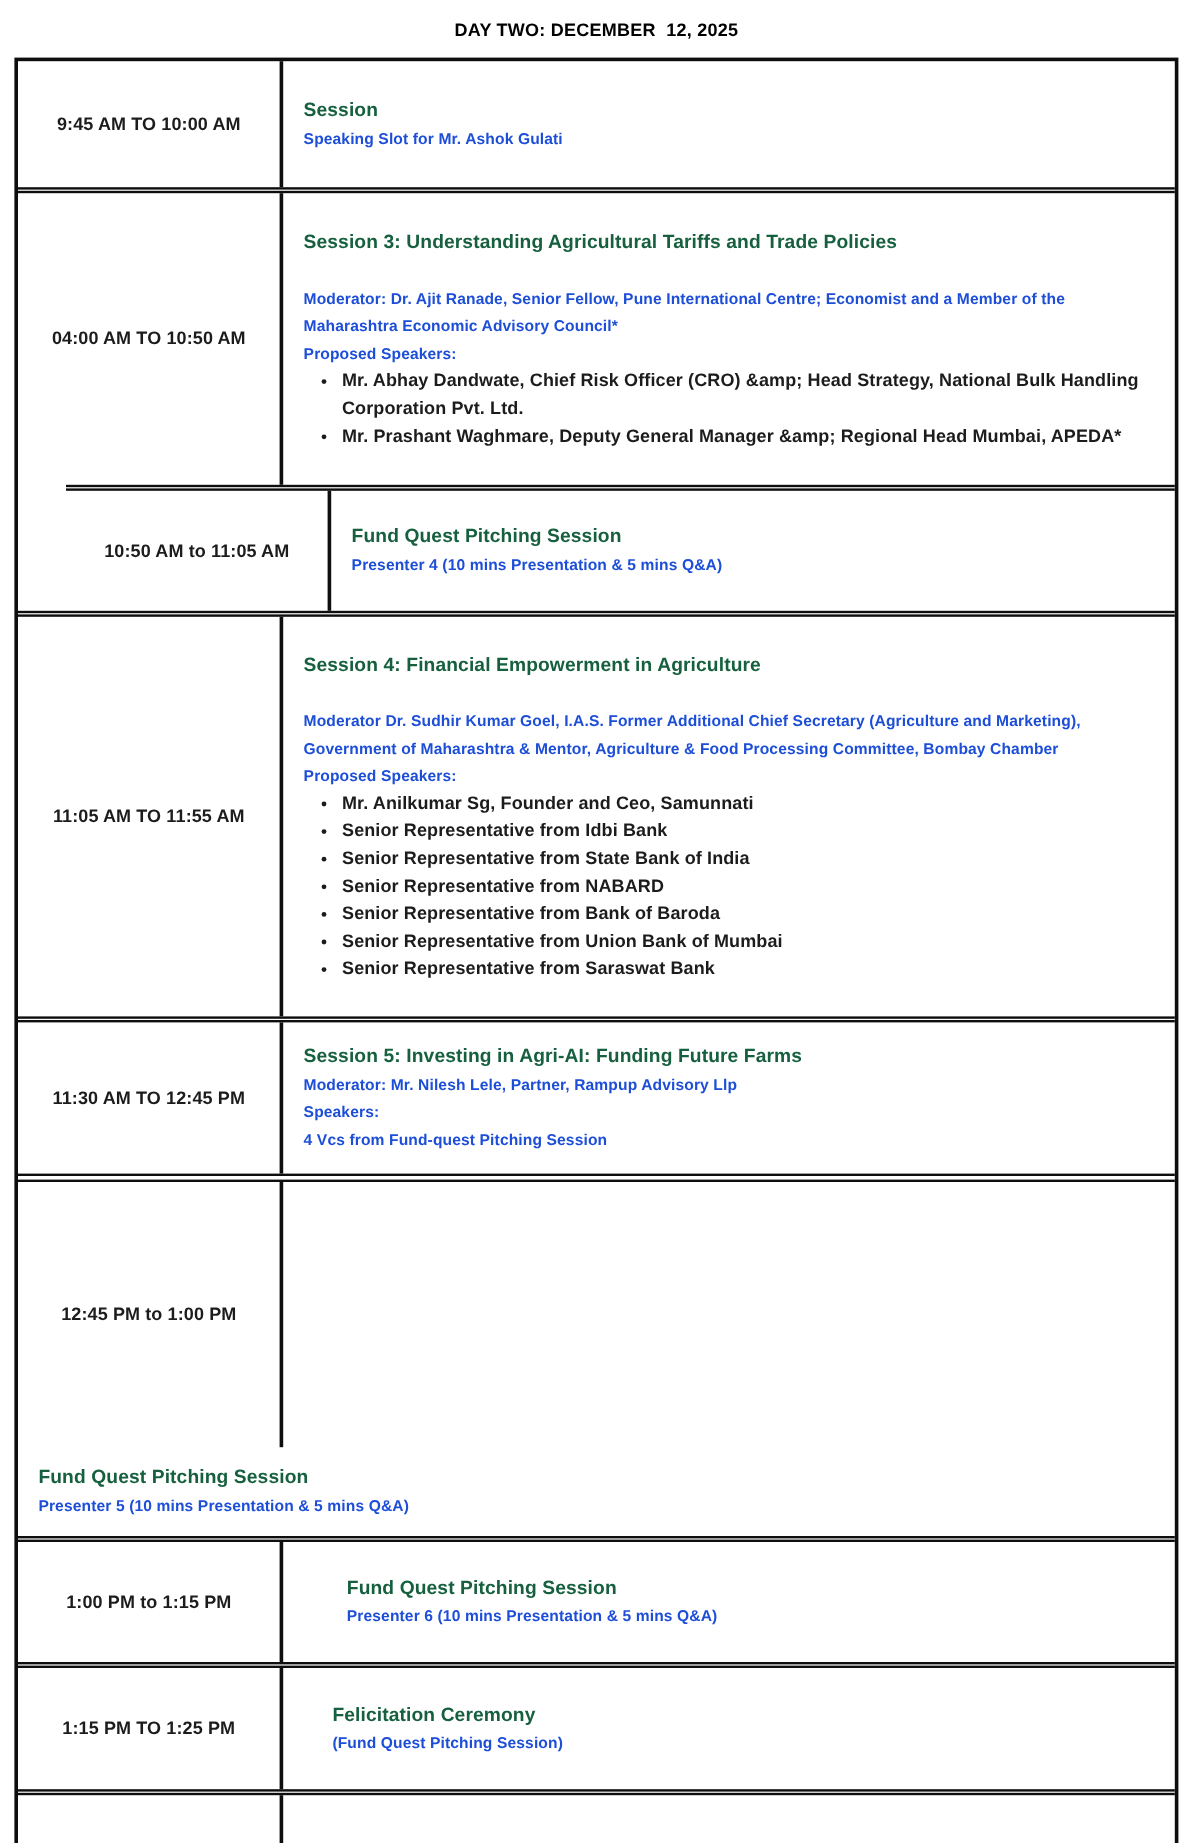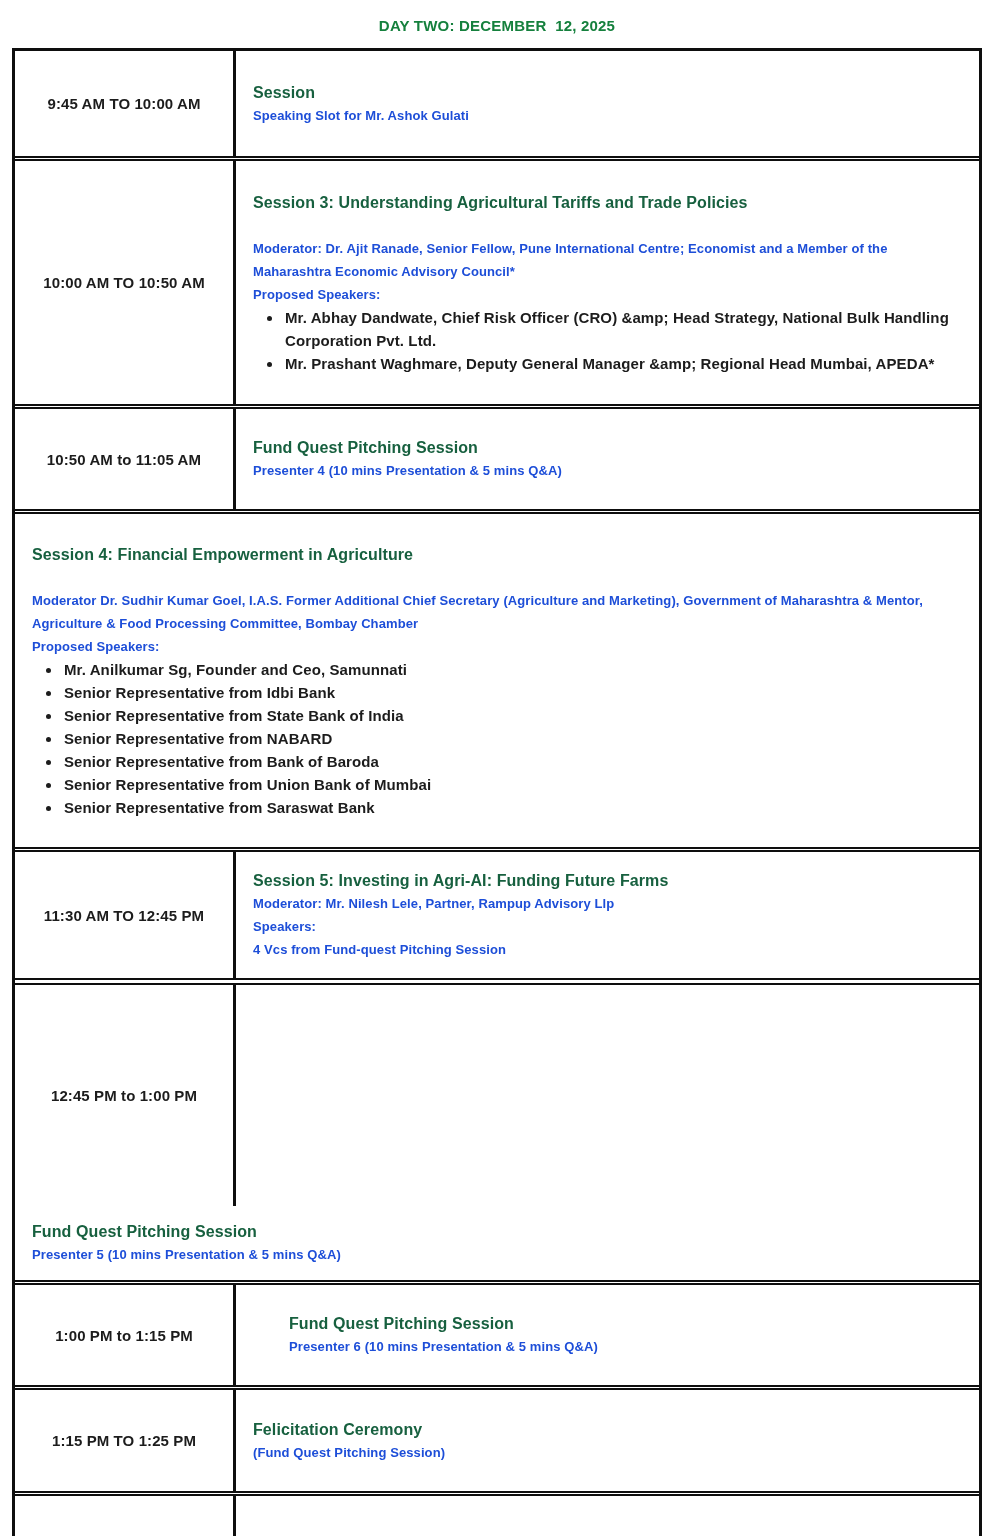--- a/index.html
+++ b/index.html
@@ -11,21 +11,21 @@
     color: #1c1c1c;
     overflow: hidden;
   }
   .page { width: 994px; height: 1536px; background: #ffffff; }
   .page-title {
     padding-top: 17px;
     text-align: center;
     font-size: 15px;
     font-weight: 700;
     letter-spacing: 0.2px;
-    color: #15803d;
+    color: #000000;
     white-space: pre;
     height: 48px;
   }
   .schedule-table {
     margin: 0 12px;
     width: 970px;
     border: 3px solid #0e0e0e;
     background: #ffffff;
   }
   .srow {
@@ -91,40 +91,41 @@
 
   <div class="schedule-table" id="schedule-table">
       <div class="srow" style="min-height: 105px;">
         <div class="time-cell">9:45 AM TO 10:00 AM</div>
         <div class="session-cell">
           <div class="session-title">Session</div>
           <div class="session-line">Speaking Slot for Mr. Ashok Gulati</div>
         </div>
       </div>
       <div class="srow" style="min-height: 248px;">
-        <div class="time-cell">10:00 AM TO 10:50 AM</div>
+        <div class="time-cell">04:00 AM TO 10:50 AM</div>
         <div class="session-cell">
           <div class="session-title">Session 3: Understanding Agricultural Tariffs and Trade Policies</div>
           <div class="blank-line"></div>
           <div class="session-line">Moderator: Dr. Ajit Ranade, Senior Fellow, Pune International Centre; Economist and a Member of the Maharashtra Economic Advisory Council*</div>
           <div class="session-line">Proposed Speakers:</div>
           <ul class="speaker-list">
             <li>Mr. Abhay Dandwate, Chief Risk Officer (CRO) &amp;amp; Head Strategy, National Bulk Handling Corporation Pvt. Ltd.</li>
             <li>Mr. Prashant Waghmare, Deputy General Manager &amp;amp; Regional Head Mumbai, APEDA*</li>
           </ul>
         </div>
       </div>
-      <div class="srow" style="min-height: 105px;">
+      <div class="srow" style="min-height: 105px; margin-left: 40px;">
         <div class="time-cell">10:50 AM to 11:05 AM</div>
         <div class="session-cell">
           <div class="session-title">Fund Quest Pitching Session</div>
           <div class="session-line">Presenter 4 (10 mins Presentation &amp; 5 mins Q&amp;A)</div>
         </div>
       </div>
       <div class="srow" style="min-height: 338px;">
+        <div class="time-cell">11:05 AM TO 11:55 AM</div>
         <div class="session-cell">
           <div class="session-title">Session 4: Financial Empowerment in Agriculture</div>
           <div class="blank-line"></div>
           <div class="session-line">Moderator Dr. Sudhir Kumar Goel, I.A.S. Former Additional Chief Secretary (Agriculture and Marketing), Government of Maharashtra &amp; Mentor, Agriculture &amp; Food Processing Committee, Bombay Chamber</div>
           <div class="session-line">Proposed Speakers:</div>
           <ul class="speaker-list">
             <li>Mr. Anilkumar Sg, Founder and Ceo, Samunnati</li>
             <li>Senior Representative from Idbi Bank</li>
             <li>Senior Representative from State Bank of India</li>
             <li>Senior Representative from NABARD</li>
@@ -150,21 +151,21 @@
           <div class="session-line">Presenter 5 (10 mins Presentation &amp; 5 mins Q&amp;A)</div>
         </div>
       </div>
       <div class="srow" style="min-height: 105px; gap: 36px;">
         <div class="time-cell">1:00 PM to 1:15 PM</div>
         <div class="session-cell">
           <div class="session-title">Fund Quest Pitching Session</div>
           <div class="session-line">Presenter 6 (10 mins Presentation &amp; 5 mins Q&amp;A)</div>
         </div>
       </div>
-      <div class="srow" style="min-height: 106px;">
+      <div class="srow" style="min-height: 106px; gap: 24px;">
         <div class="time-cell">1:15 PM TO 1:25 PM</div>
         <div class="session-cell">
           <div class="session-title">Felicitation Ceremony</div>
           <div class="session-line">(Fund Quest Pitching Session)</div>
         </div>
       </div>
       <div class="srow" style="min-height: 107px;">
         <div class="time-cell">1:25 PM TO 1:30 PM</div>
         <div class="session-cell">
           <div class="session-title">Closing Remarks &amp; Vote of Thanks</div>

